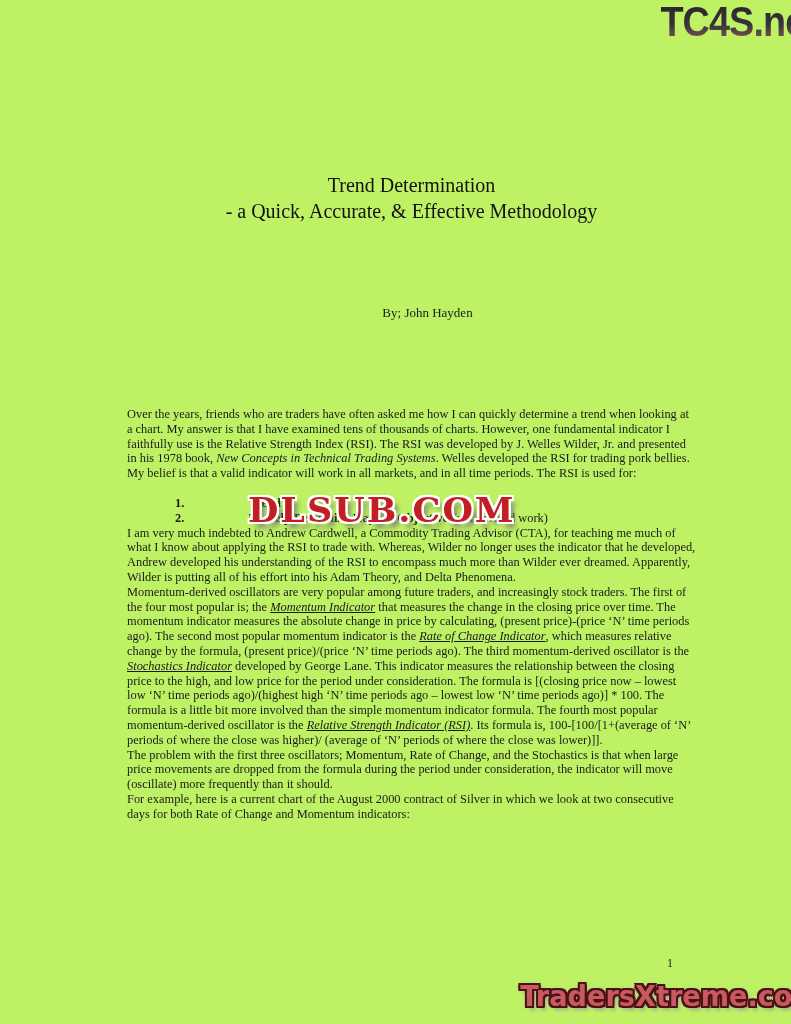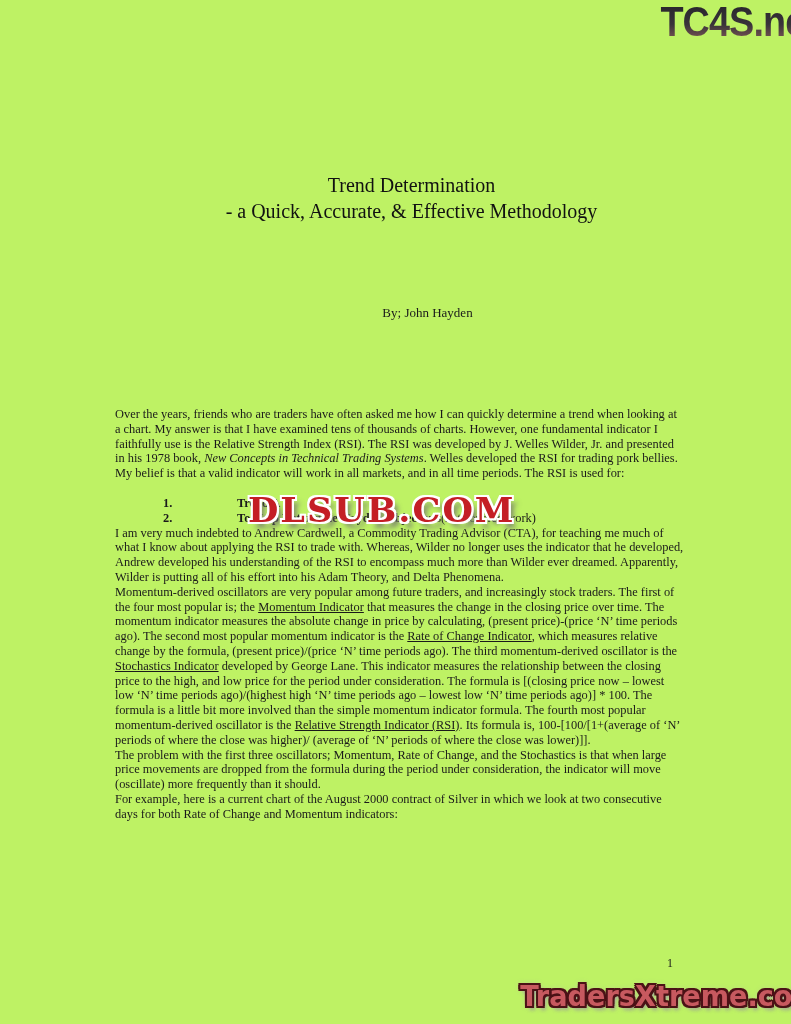--- a/index.html
+++ b/index.html
@@ -47,35 +47,35 @@
     top: 305px;
     left: 16px;
     width: 100%;
     text-align: center;
     font-size: 13px;
   }
 
   .content {
     position: absolute;
     top: 407px;
-    left: 115px;
+    left: 127px;
     width: 570px;
     font-size: 12.4px;
     line-height: 14.8px;
     text-align: left;
   }
   .content p { margin: 0; }
   .p-list { margin-top: 15px; }
   .p2 { margin-top: 30px; }
   .p3 { margin-top: 16px; }
   .p4 { margin-top: 17px; font-family: Liberation Serif, serif; }
   .p5 { margin-top: 14px; }
 
   .it { font-style: italic; }
-  .un { text-decoration: underline; }
+  .un { text-decoration: underline; font-style: italic; }
 
   .li { display: flex; }
   .li .num { margin-left: 48px; width: 74px; font-weight: bold; }
   .li .lbl { font-weight: bold; }
   .li .reg { font-weight: normal; }
 
   
   .dlsub {
     position: absolute;
     left: 248px;

